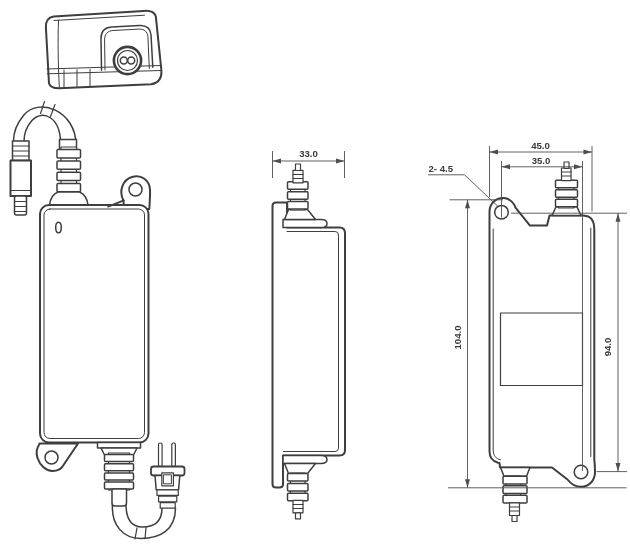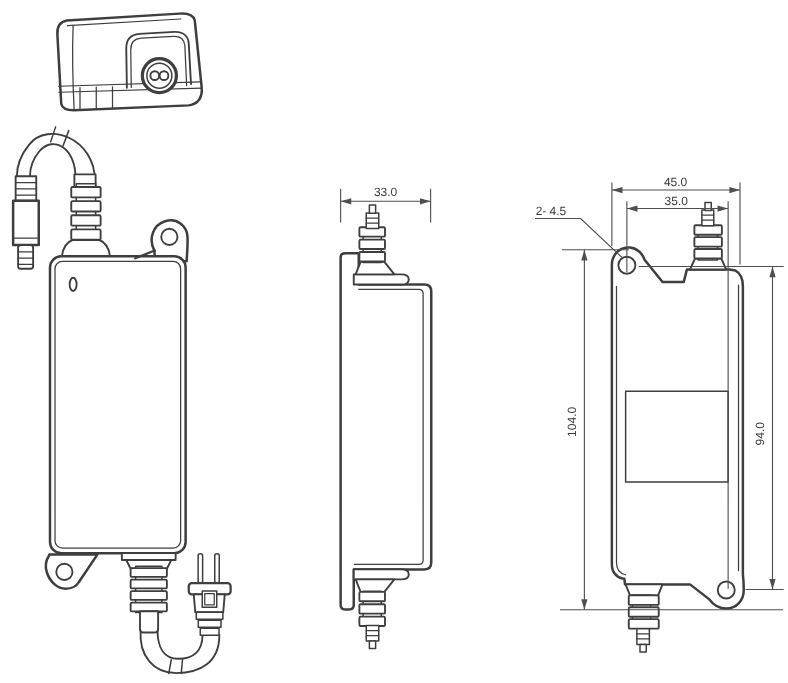--- a/index.html
+++ b/index.html
@@ -1,19 +1,19 @@
 <!DOCTYPE html>
 <html style="--background: #ffffff; --line: #3e3e3e; --dimension: #4f4f4f; --text: #3a3a3a;"><head>
 <meta charset="utf-8">
 <style>
   :root{
     --background:#ffffff; --line:#3e3e3e; --dimension:#4f4f4f; --text:#3a3a3a;
   }
   html,body{margin:0;padding:0;background:var(--background);}
-  .stage{position:relative;width:630px;height:546px;background:var(--background);overflow:hidden;}
+  .stage{position:relative;width:630px;height:546px;background:var(--background);overflow:hidden;font-weight:bold;}
   svg{display:block}
   
   .ol  {stroke:var(--line);fill:none;stroke-linecap:round;stroke-linejoin:round;}  .s1{stroke-width:1;} .s12{stroke-width:1.2;}
   .s15 {stroke-width:1.5;} .s18{stroke-width:1.8;} .s2{stroke-width:2;}
   .fw  {fill:#ffffff;}
   
   .dim {stroke:var(--dimension);stroke-width:.9;fill:none;}
   .arr {fill:var(--dimension);stroke:none;}
   text.dtx{font-family:"Liberation Sans","DejaVu Sans",sans-serif;font-size:9.6px;fill:var(--text);}
 </style>

